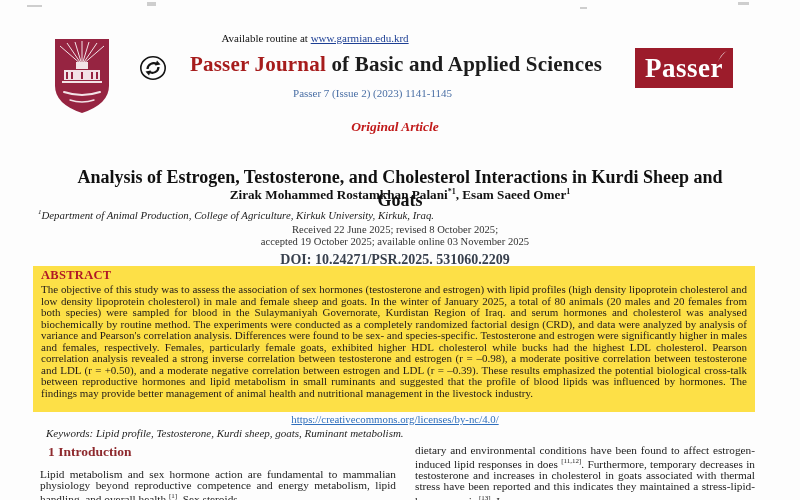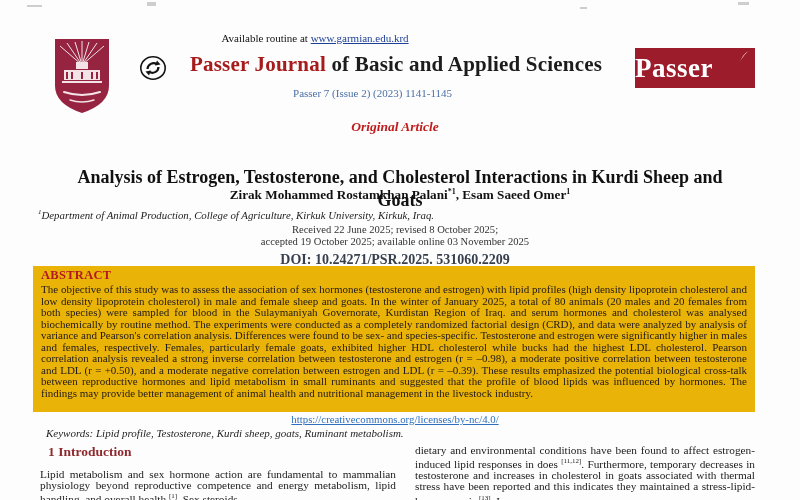--- a/index.html
+++ b/index.html
@@ -25,41 +25,41 @@
   .jtitle {
     left: 0; top: 52px; width: 770px;
     font-size: 21px; font-weight: bold; letter-spacing: .2px; margin-left: 11px;
   }
   .jtitle .red { color: #a61c1c; }
   .cycle { left: 139px; top: 55px; width: 28px; height: 26px; }
   .issue { left: 0; top: 87px; width: 745px; font-size: 11px; color: #4a6fa5; }
 
   
   .passer-logo {
-    left: 635px; top: 48px; width: 120px; height: 40px;
+    left: 635px; top: 48px; width: 98px; height: 40px;
     background: #9c1c2b; color: #fff;
-    display: flex; align-items: center; 
+    display: flex; align-items: center; justify-content: center;
     font-weight: bold; font-size: 27px; letter-spacing: .5px;
   }
   .passer-logo .bird { position: absolute; right: 4px; top: 2px; }
 
   .orig { left: 0; top: 119px; width: 790px; font-size: 13.5px; font-weight: bold; font-style: italic; color: #c11b1b; }
   .title { left: 60px; top: 141px; width: 680px; font-size: 18px; font-weight: bold; line-height: 1.3; text-align: center; color: #111; margin-top: 25px; }
   .authors { left: 0; top: 187px; width: 800px; font-size: 13.2px; font-weight: bold; color: #111; }
   .sup { vertical-align: super; font-size: 8px; }
   .affil { left: 38px; top: 208px; font-size: 10.8px; font-style: italic; color: #222; }
   .affil .sup { font-size: 7px; }
   .recv { left: 0; width: 790px; font-size: 10.6px; color: #333; }
   .r1 { top: 224px; } .r2 { top: 236px; }
   .doi { left: 0; top: 252px; width: 790px; font-size: 14px; color: #38404d; font-weight: bold; }
 
   
   .abstract-box {
     left: 33px; top: 266px; width: 722px; height: 146px;
-    background: #eab308; padding: 2px 8px 0 8px; overflow: hidden;
+    background: #fde047; padding: 2px 8px 0 8px; overflow: hidden;
   }
   .abs-head { font-size: 12.5px; font-weight: bold; color: #b01826; letter-spacing: .3px; }
   .abs-body {
     font-size: 11px; line-height: 11.55px; text-align: justify;
     color: #211a1a; margin-top: 1px;
   }
   .cc { left: 0; top: 413px; width: 790px; font-size: 10.8px; }
   .cc a { color: #2f6fbd; }
   .keywords { left: 46px; top: 427px; font-size: 11px; font-style: italic; color: #1e1e1e; }
 

